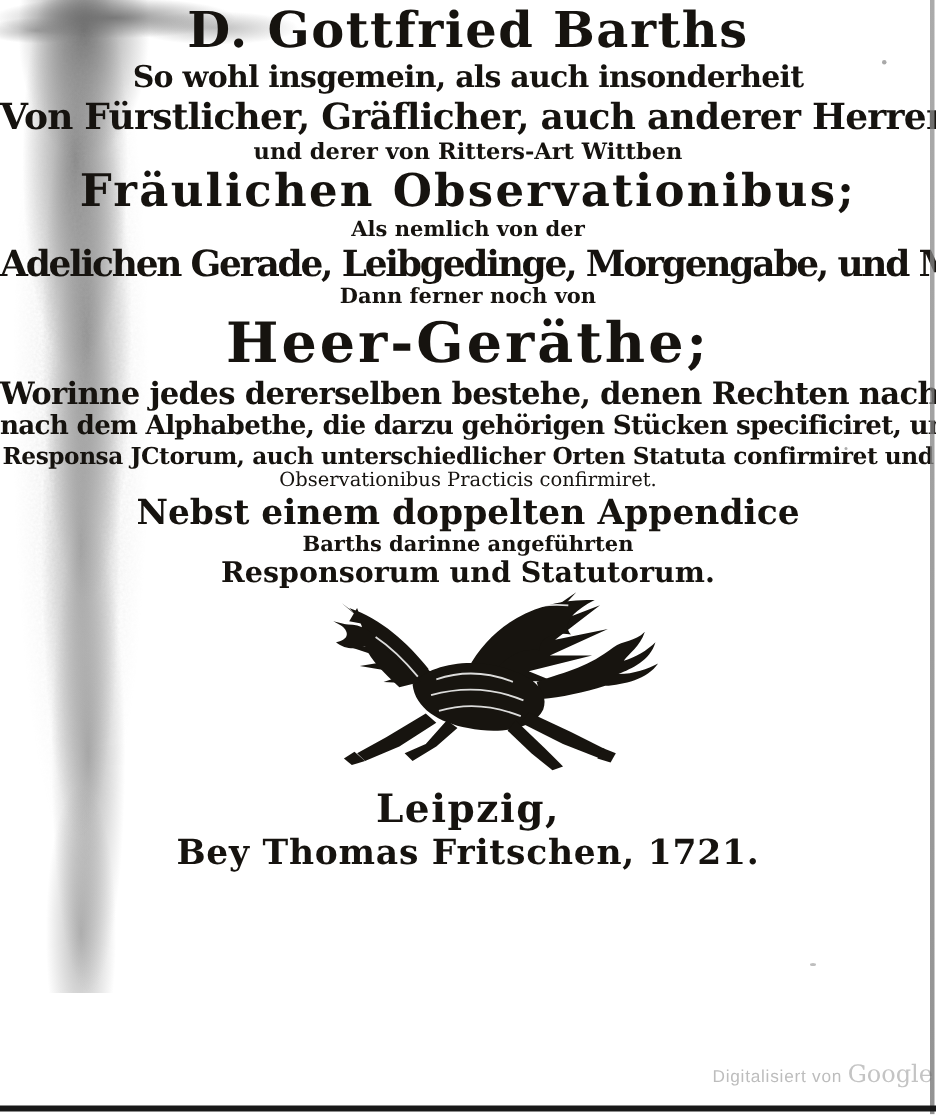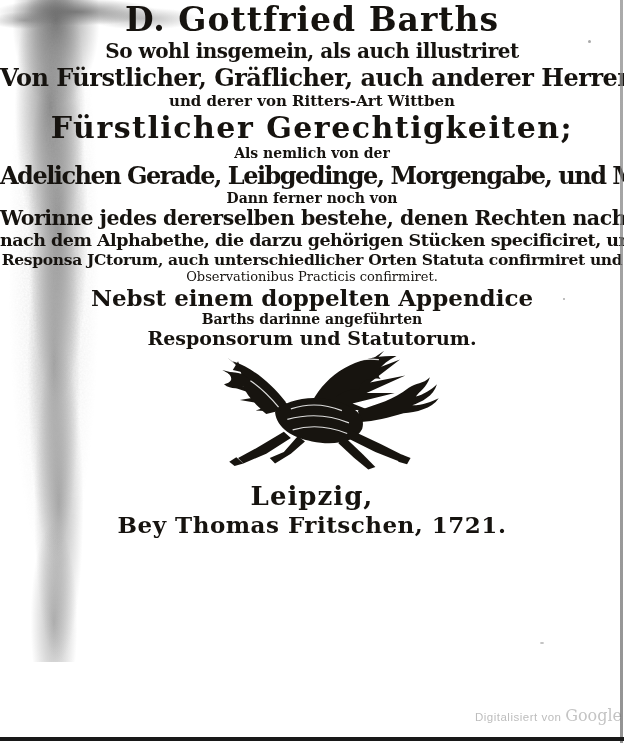--- a/index.html
+++ b/index.html
@@ -98,27 +98,28 @@
     <rect width="96" height="662" filter="url(#rough)"></rect>
   </svg>
   <div class="smudge-top"></div>
   <div class="speckle sp1"></div>
   <div class="speckle sp2"></div>
   <div class="speckle sp3"></div>
   <div class="speckle sp4"></div>
 
   <div class="content">
     <div class="t-author">D. Gottfried Barths</div>
-    <div class="t-sowohl">So wohl insgemein, als auch illustriret</div>
+    <div class="t-sowohl">So wohl insgemein, als auch insonderheit</div>
     <div class="t-von">Von Fürstlicher, Gräflicher, auch anderer Herren Standes,</div>
     <div class="t-undderer">und derer von Ritters-Art Wittben</div>
-    <div class="t-fraulichen">Fürstlicher Gerechtigkeiten;</div>
+    <div class="t-fraulichen">Fräulichen Observationibus;</div>
     <div class="t-als">Als nemlich von der</div>
     <div class="t-adelichen">Adelichen Gerade, Leibgedinge, Morgengabe, und Mußtheil;</div>
     <div class="t-dann">Dann ferner noch von</div>
+    <div class="t-heer">Heer-Geräthe;</div>
     <div class="t-worinne">Worinne jedes dererselben bestehe, denen Rechten nach ausgeführet,</div>
     <div class="t-nachdem">nach dem Alphabethe, die darzu gehörigen Stücken specificiret, und durch</div>
     <div class="t-responsa">Responsa JCtorum, auch unterschiedlicher Orten Statuta confirmiret und</div>
     <div class="t-observ">Observationibus Practicis confirmiret.</div>
     <div class="t-nebst">Nebst einem doppelten Appendice</div>
     <div class="t-derer">Barths darinne angeführten</div>
     <div class="t-responsorum">Responsorum und Statutorum.</div>
 
     <div class="pegasus-wrap">
       <svg viewBox="0 0 300 150" width="310" height="132">

